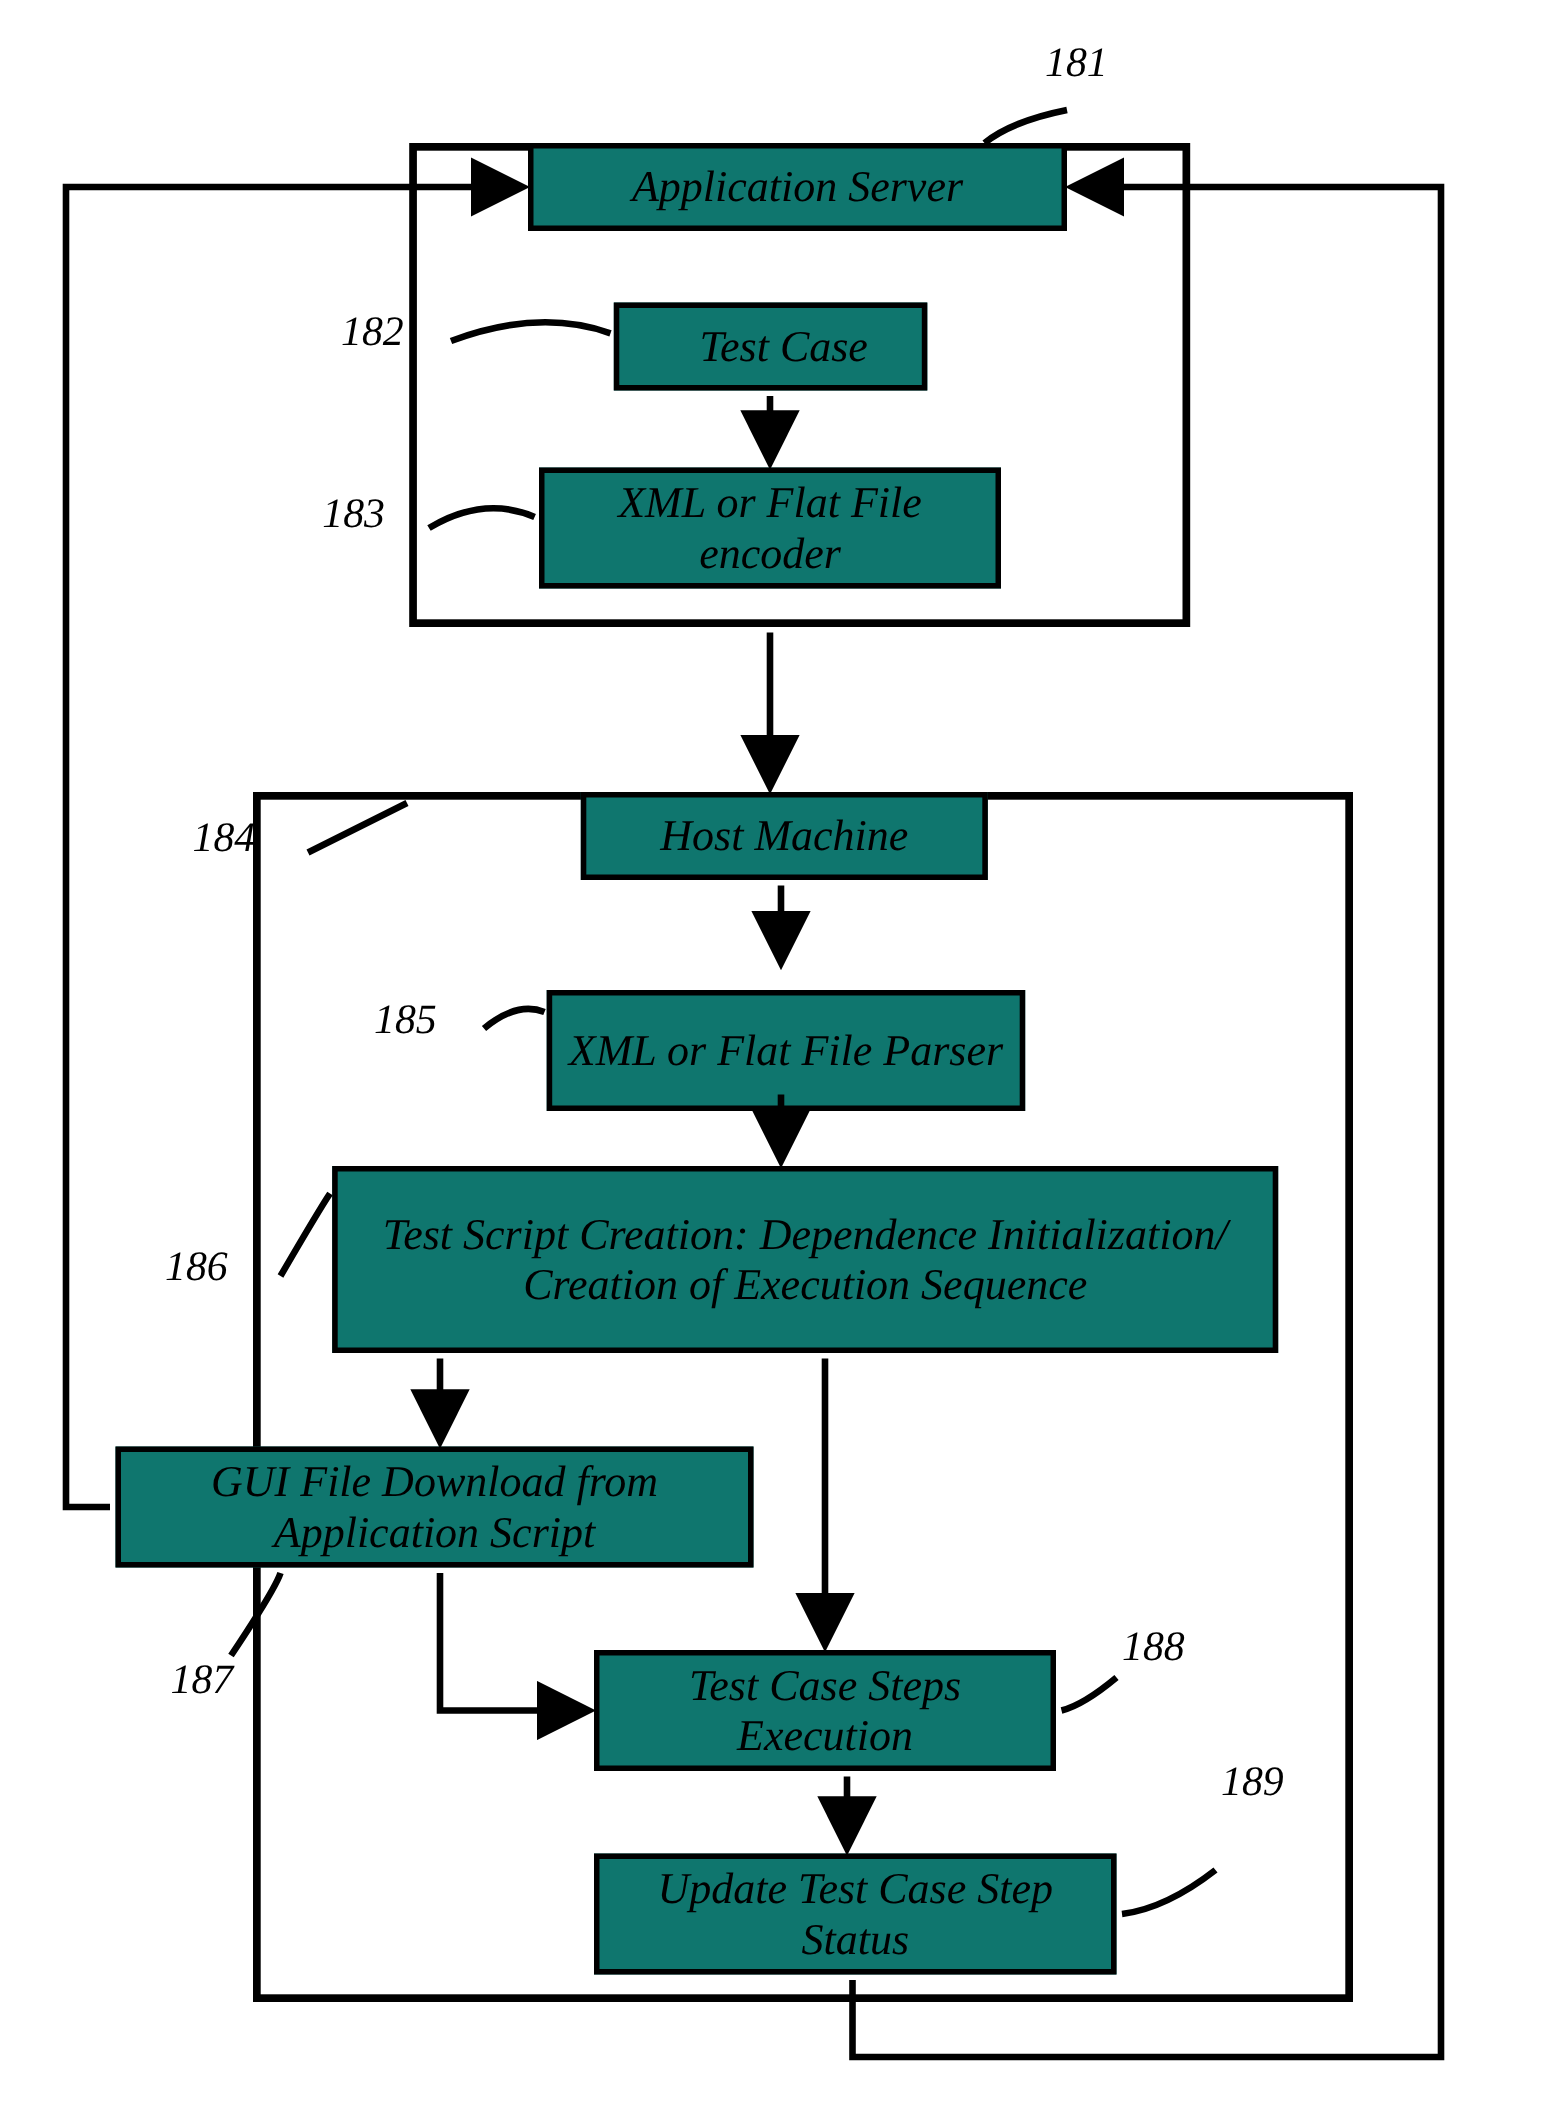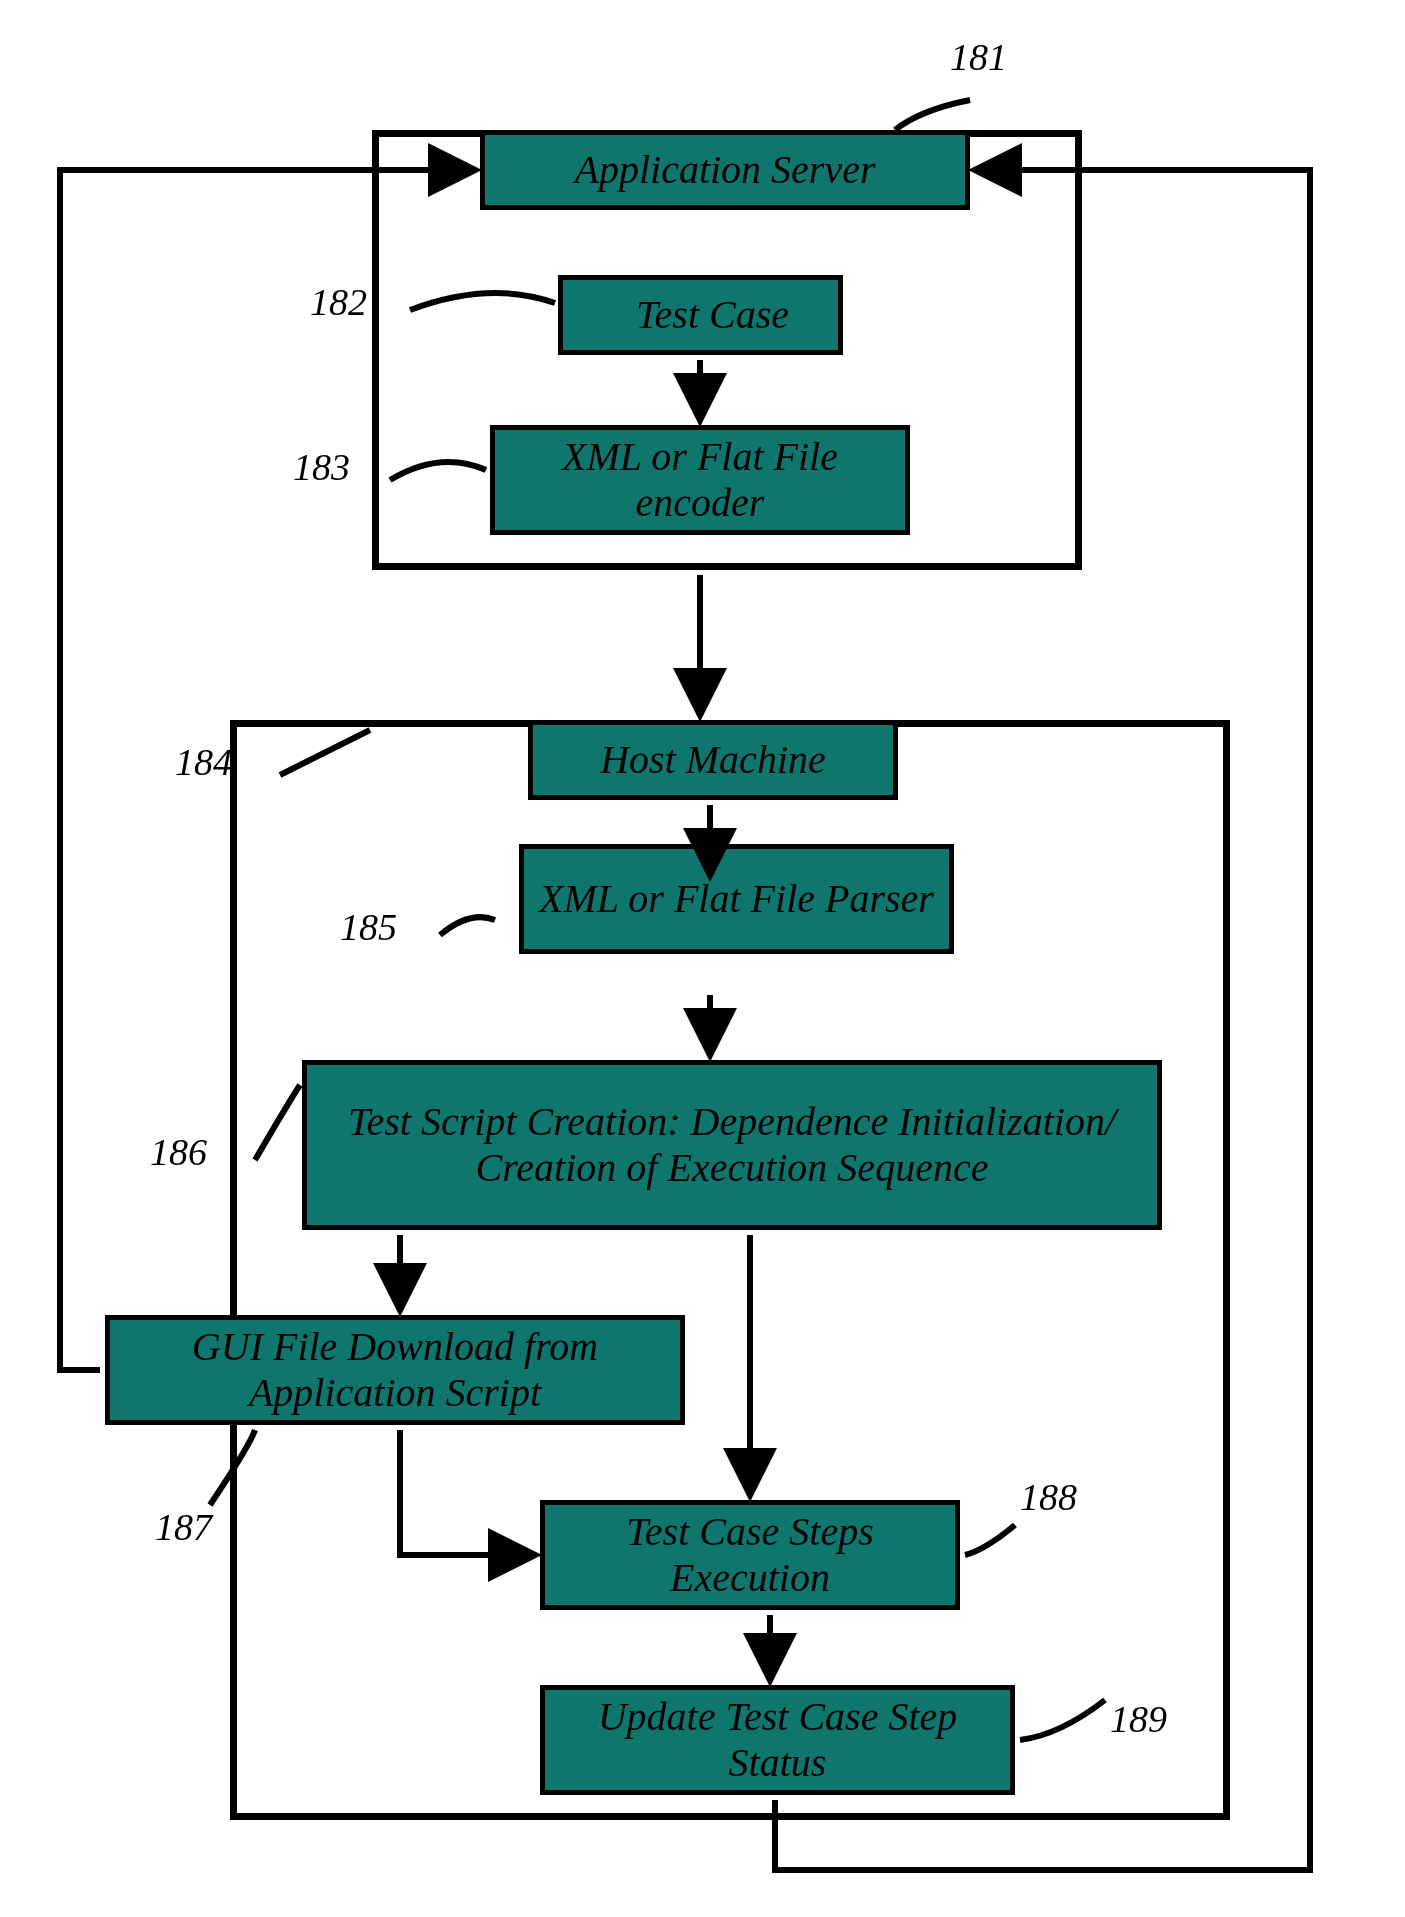--- a/index.html
+++ b/index.html
@@ -65,21 +65,21 @@
   <div class="box" style="left:490px; top:425px; width:420px; height:110px;">
     <span>XML or Flat File encoder</span>
   </div>
 
   <div class="container-box" style="left:230px; top:720px; width:1000px; height:1100px;"></div>
 
   <div class="box" style="left:528px; top:720px; width:370px; height:80px;">
     <span>Host Machine</span>
   </div>
 
-  <div class="box" style="left:497px; top:844px; width:435px; height:110px;margin-left:22px;">
+  <div class="box" style="left:497px; top:900px; width:435px; height:110px;">
     <span>XML or Flat File Parser</span>
   </div>
 
   <div class="box" style="left:302px; top:1060px; width:860px; height:170px;">
     <span>Test Script Creation: Dependence Initialization/ Creation of Execution Sequence</span>
   </div>
 
   <div class="box" style="left:105px; top:1315px; width:580px; height:110px;">
     <span>GUI File Download from Application Script</span>
   </div>
@@ -93,21 +93,21 @@
   </div>
 
   <div class="label" style="left:950px; top:35px;">181</div>
   <div class="label" style="left:310px; top:280px;">182</div>
   <div class="label" style="left:293px; top:445px;">183</div>
   <div class="label" style="left:175px; top:740px;">184</div>
   <div class="label" style="left:340px; top:905px;">185</div>
   <div class="label" style="left:150px; top:1130px;">186</div>
   <div class="label" style="left:155px; top:1505px;">187</div>
   <div class="label" style="left:1020px; top:1475px;">188</div>
-  <div class="label" style="left:1110px; top:1697px;">189</div>
+  <div class="label" style="left:1110px; top:1598px;">189</div>
 
   <svg class="arrows" viewBox="0 0 1405 1917">
     <defs>
       <marker id="arrowhead" markerWidth="9" markerHeight="9" refX="7" refY="4.5" orient="auto">
         <polygon points="0 0, 9 4.5, 0 9" fill="#000"></polygon>
       </marker>
     </defs>
     <g stroke="#000" stroke-width="6" fill="none">
 
       <path d="M 970 100 Q 920 110 895 130"></path>

